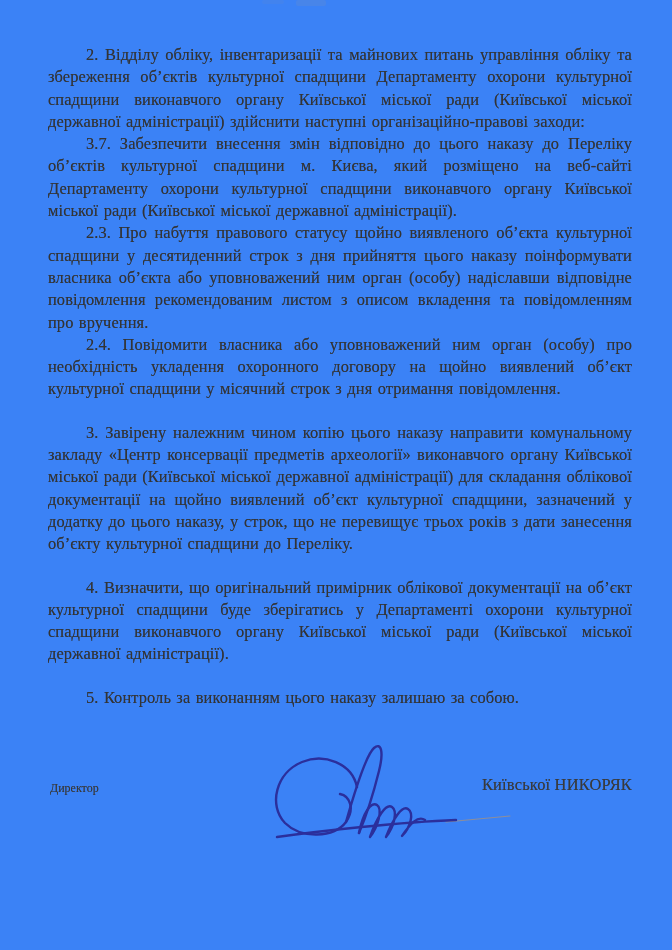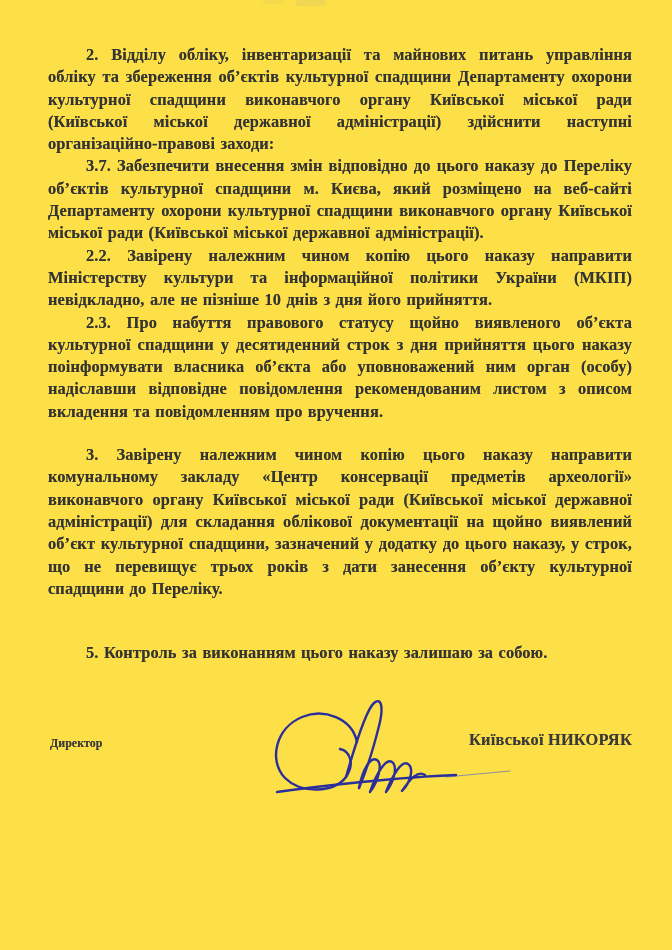--- a/index.html
+++ b/index.html
@@ -1,24 +1,23 @@
 <!DOCTYPE html>
 <html lang="uk"><head>
 <meta charset="utf-8">
 <style>
   html,body{margin:0;padding:0;background:#e8e8e8;}
   .page{
     position:relative;
     width:672px;height:950px;
     margin:0 auto;
-    background:#fde047;
+    background:#3b82f6;
     overflow:hidden;
     font-family:"Liberation Serif","DejaVu Serif",serif;
     color:#2f2f2f;
-    font-weight:bold;
   }
   .content{
     position:absolute;
     left:48px;top:44px;
     width:584px;
   }
   p.para{
     margin:0;
     font-size:16.4px;
     line-height:22.3px;
@@ -67,29 +66,30 @@
 
 <div class="page">
 
   <div class="scan-smudge smudge-top"></div>
   <div class="scan-smudge smudge-top2"></div>
 
   <div class="content">
 
     <p class="para">2. Відділу обліку, інвентаризації та майнових питань управління обліку та збереження об’єктів культурної спадщини Департаменту охорони культурної спадщини виконавчого органу Київської міської ради (Київської міської державної адміністрації) здійснити наступні організаційно-правові заходи:</p>
     <p class="para">3.7. Забезпечити внесення змін відповідно до цього наказу до Переліку об’єктів культурної спадщини м. Києва, який розміщено на веб-сайті Департаменту охорони культурної спадщини виконавчого органу Київської міської ради (Київської міської державної адміністрації).</p>
-    <p class="para">2.2. Завірену належним чином копію цього наказу направити Міністерству культури та інформаційної політики України (МКІП) невідкладно, але не пізніше 10 днів з дня його прийняття.</p>
     <p class="para">2.3. Про набуття правового статусу щойно виявленого об’єкта культурної спадщини у десятиденний строк з дня прийняття цього наказу поінформувати власника об’єкта або уповноважений ним орган (особу) надіславши відповідне повідомлення рекомендованим листом з описом вкладення та повідомленням про вручення.</p>
+    <p class="para">2.4. Повідомити власника або уповноважений ним орган (особу) про необхідність укладення охоронного договору на щойно виявлений об’єкт культурної спадщини у місячний строк з дня отримання повідомлення.</p>
 
     <div class="gap"></div>
 
     <p class="para">3. Завірену належним чином копію цього наказу направити комунальному закладу «Центр консервації предметів археології» виконавчого органу Київської міської ради (Київської міської державної адміністрації) для складання облікової документації на щойно виявлений об’єкт культурної спадщини, зазначений у додатку до цього наказу, у строк, що не перевищує трьох років з дати занесення об’єкту культурної спадщини до Переліку.</p>
 
     <div class="gap"></div>
 
+    <p class="para">4. Визначити, що оригінальний примірник облікової документації на об’єкт культурної спадщини буде зберігатись у Департаменті охорони культурної спадщини виконавчого органу Київської міської ради (Київської міської державної адміністрації).</p>
 
     <div class="gap"></div>
 
     <p class="para">5. Контроль за виконанням цього наказу залишаю за собою.</p>
 
     <div class="gap-lg"></div>
 
     <div class="sig-row">
       <span class="sig-label">Директор</span>
 

